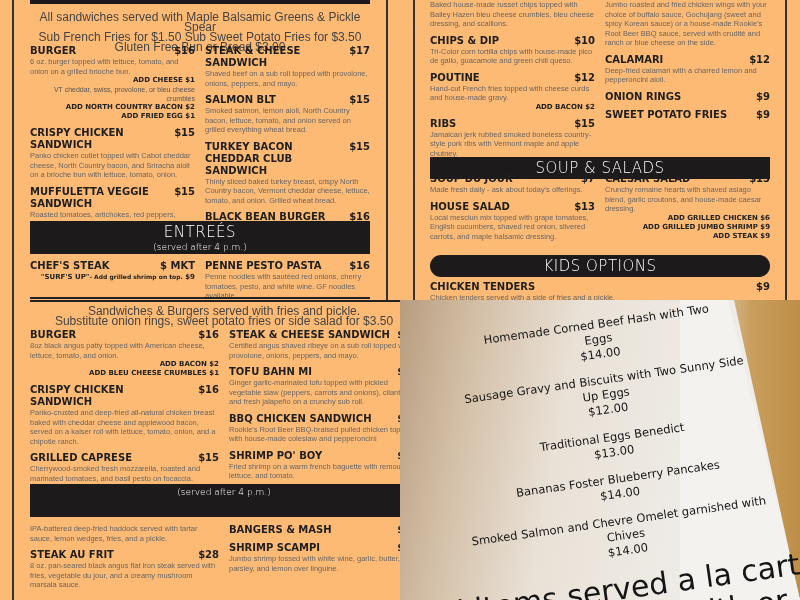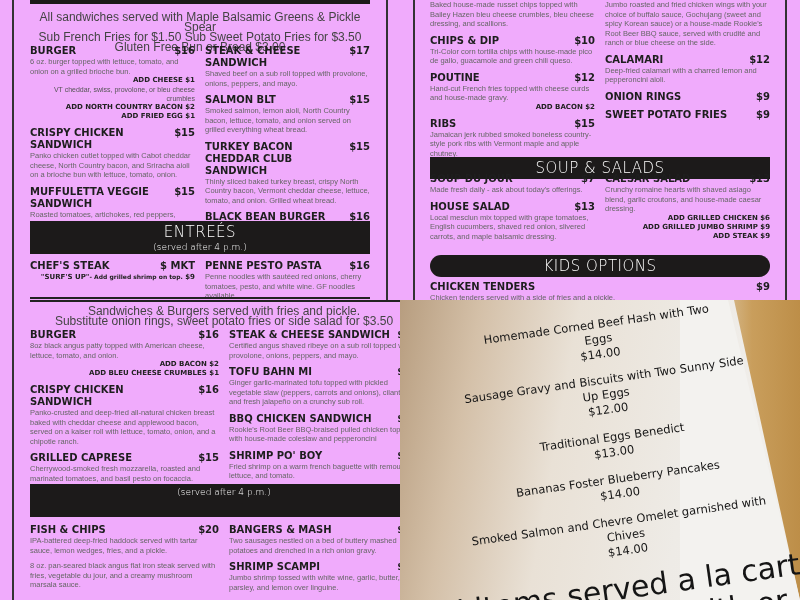--- a/index.html
+++ b/index.html
@@ -1,19 +1,19 @@
 <!DOCTYPE html>
 <html><head>
 <meta charset="utf-8">
 <style>
   * { box-sizing: border-box; margin: 0; padding: 0; }
   html, body { width: 800px; height: 600px; overflow: hidden; background: #fff; }
   body { position: relative; font-family: "Liberation Sans", sans-serif; color: #222; }
 
-  .quad { position: absolute; overflow: hidden; background: #f0abfc; }
+  .quad { position: absolute; overflow: hidden; background: #fdba74; }
   .q-tl { left: 0; top: 0; width: 400px; height: 300px; }
   .q-tr { left: 400px; top: 0; width: 400px; height: 300px; }
   .q-bl { left: 0; top: 300px; width: 448px; height: 300px; }
   .q-br { left: 400px; top: 300px; width: 400px; height: 300px; }
 
   
   .frame-l { position: absolute; left: 12px; top: 0; bottom: 0; width: 2px; background: #333; }
   .frame-r { position: absolute; right: 12px; top: 0; bottom: 0; width: 2px; background: #333; }
   .q-tr .frame-l { left: 13px; }
   .q-tr .frame-r { right: 13px; }
@@ -337,37 +337,36 @@
     </div>
   </div>
 
   <div class="inner banner" style="top:184px; height:33px; padding-top:2px;">
     <div class="s">(served after 4 p.m.)</div>
   </div>
 
   <div class="inner cols" style="top:224px;">
     <div class="col">
       <div class="item">
-        <div class="ih">
-            <span>FISH &amp; CHIPS</span>
-            <span class="price">$20</span>
-          </div>
         <div class="desc">IPA-battered deep-fried haddock served with tartar sauce, lemon wedges, fries, and a pickle.</div>
       </div>
       <div class="item">
+        <div class="ih">
+            <span>STEAK AU FRIT</span>
+            <span class="price">$28</span>
+          </div>
         <div class="desc">8 oz. pan-seared black angus flat iron steak served with fries, vegetable du jour, and a creamy mushroom marsala sauce.</div>
       </div>
     </div>
     <div class="col">
       <div class="item">
         <div class="ih">
             <span>BANGERS &amp; MASH</span>
             <span class="price">$16</span>
           </div>
-        <div class="desc">Two sausages nestled on a bed of buttery mashed potatoes and drenched in a rich onion gravy.</div>
       </div>
       <div class="item">
         <div class="ih">
             <span>SHRIMP SCAMPI</span>
             <span class="price">$24</span>
           </div>
         <div class="desc">Jumbo shrimp tossed with white wine, garlic, butter, parsley, and lemon over linguine.</div>
       </div>
 
     </div>

